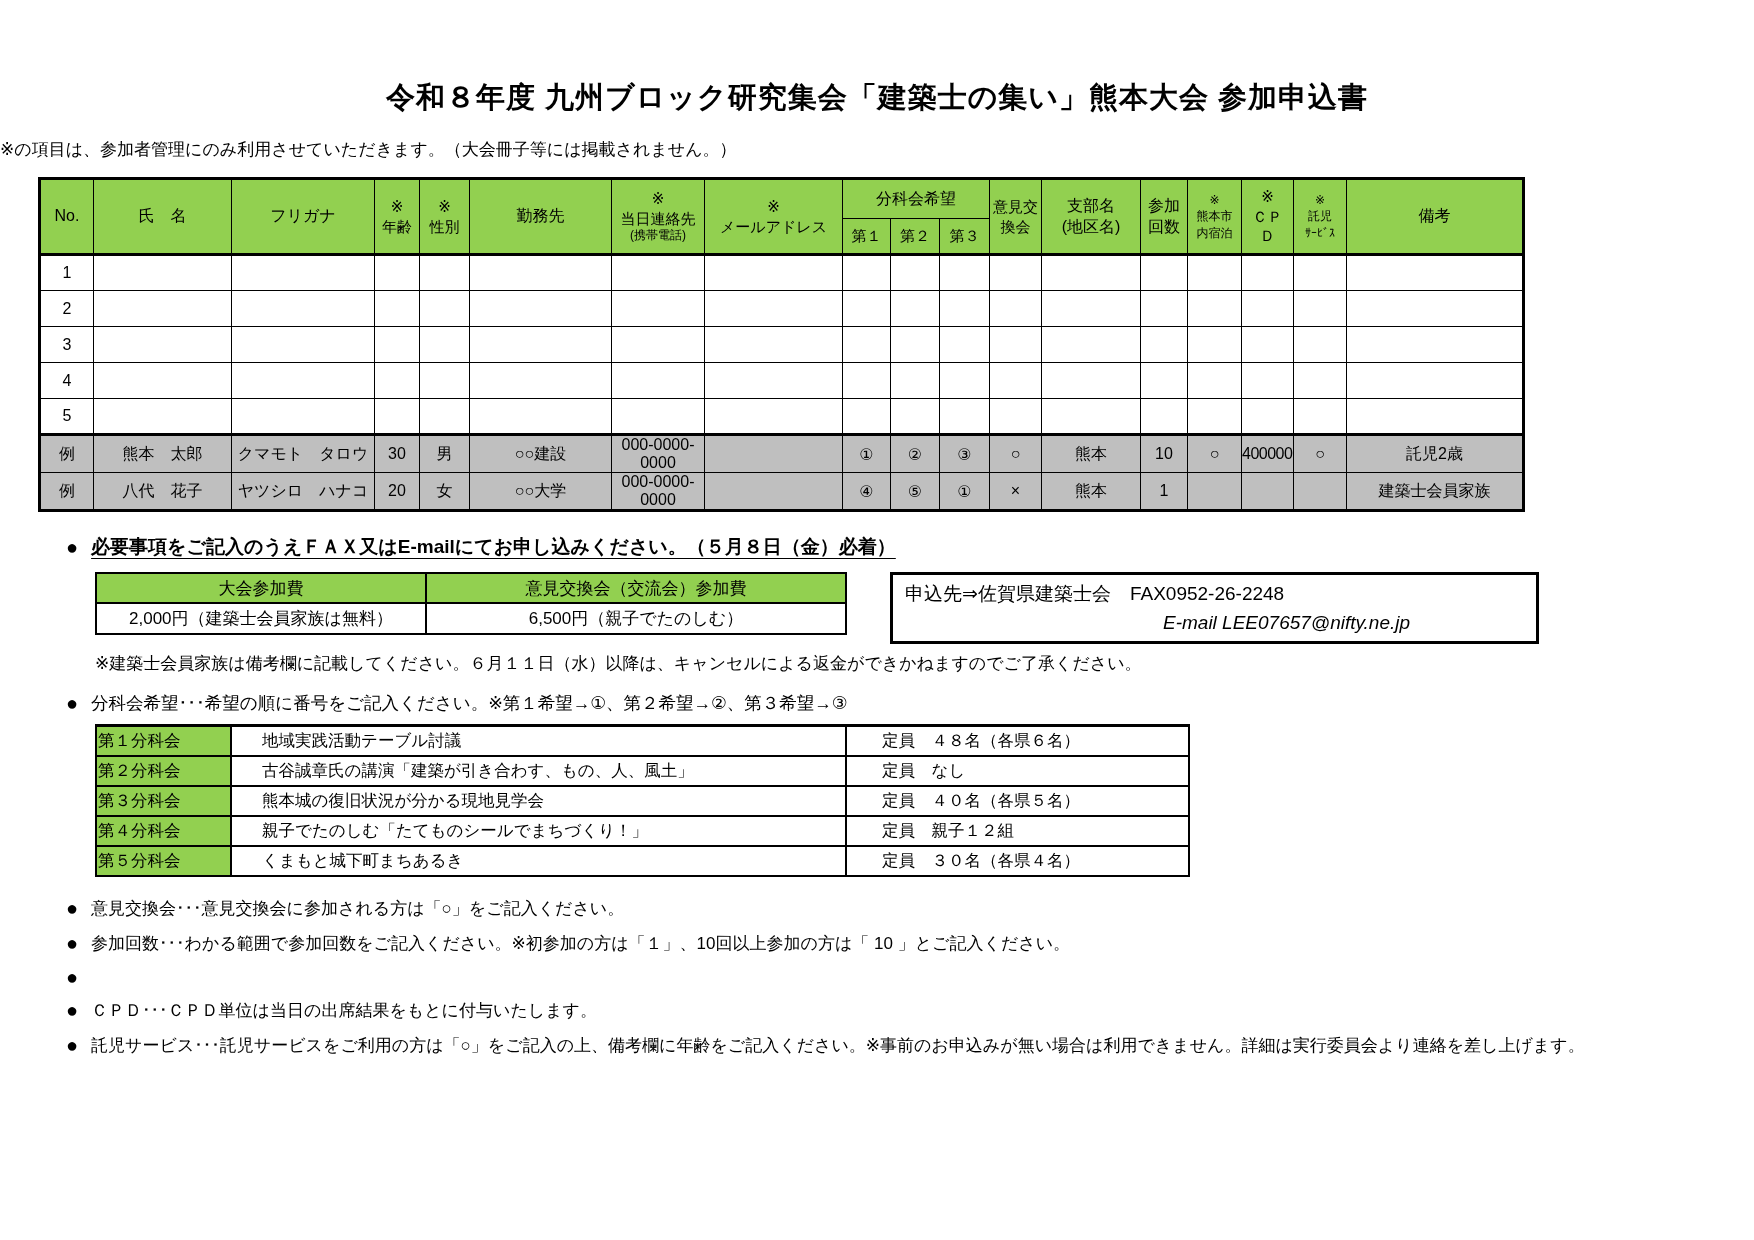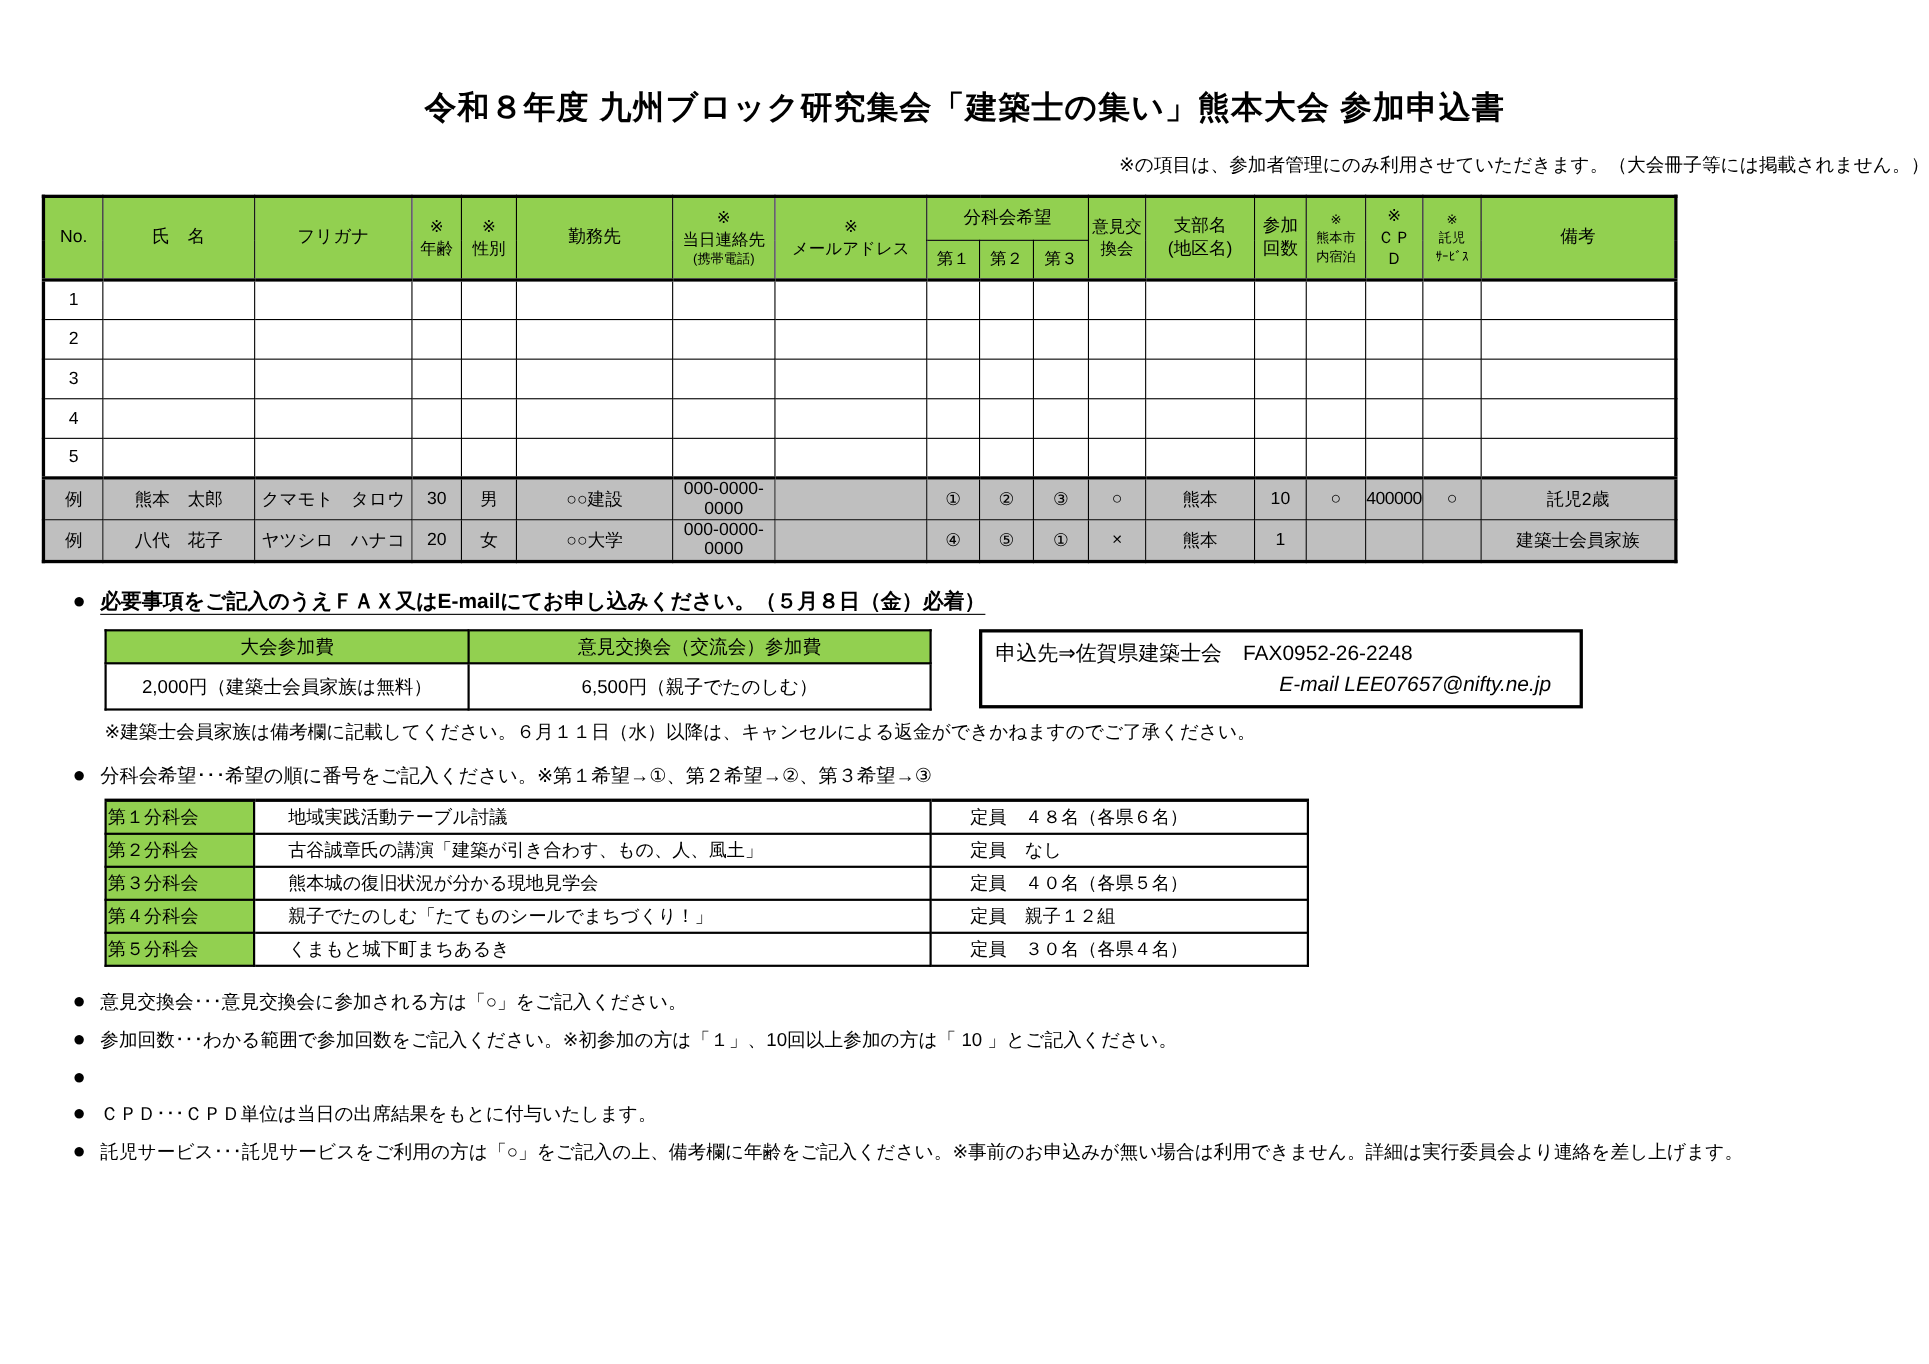--- a/index.html
+++ b/index.html
@@ -2,21 +2,21 @@
 <html style="--green: #92d050; --gray: #bfbfbf;"><head>
 <meta charset="utf-8">
 <style>
   :root { --green:#92d050; --gray:#bfbfbf; --ink:#000; }
   * { box-sizing:border-box; }
   body {
     margin:0; width:1754px; height:1240px; background:#fff; color:var(--ink);
     font-family:"Liberation Sans","DejaVu Sans",sans-serif;
   }
   .title { margin:78px 0 0; text-align:center; font-size:29px; font-weight:bold; letter-spacing:1px; }
-  .subtitle { margin-top:20px; text-align:right; font-size:17px; }
+  .subtitle { margin-top:20px; text-align:left; font-size:17px; }
 
   
   table.main {
     border-collapse:collapse; table-layout:fixed;
     margin:16px 0 0 38px; width:1484px; border:3px solid var(--ink);
   }
   table.main th, table.main td {
     border:1px solid var(--ink); padding:0; text-align:center; vertical-align:middle; overflow:hidden;
   }
   table.main thead th { background:var(--green); font-weight:normal; font-size:15px; line-height:1.3; }
@@ -37,22 +37,22 @@
   
   .bullet { font-size:20px; line-height:1; }
   .b1 { margin:22px 0 0 66px; display:flex; align-items:center; gap:13px; font-size:19px; font-weight:bold; }
   .b1 .txt { text-decoration:underline; text-underline-offset:5px; }
   .b2 { margin:16px 0 0 66px; display:flex; align-items:center; gap:13px; font-size:17.5px; }
 
   
   .row2 { margin:12px 0 0 95px; display:flex; align-items:flex-start; }
   table.fee { border-collapse:collapse; table-layout:fixed; width:750px; }
   table.fee th { background:var(--green); border:2px solid var(--ink); font-weight:normal; font-size:17px; height:30px; }
-  table.fee td { border:2px solid var(--ink); font-size:17px; height:42px; text-align:center; background:#fff; }
-  .apply-box { margin-left:43px; width:549px; border:3px solid var(--ink); padding:6px 8px 7px 12px; font-size:19px; }
+  table.fee td { border:2px solid var(--ink); font-size:17px; height:31px; text-align:center; background:#fff; }
+  .apply-box { margin-left:43px; width:649px; border:3px solid var(--ink); padding:6px 8px 7px 12px; font-size:19px; }
   .apply-line2 { margin-left:258px; margin-top:5px;font-style:italic; }
   .cancel { margin:8px 0 0 95px; font-size:17px; }
 
   
   table.sessions { border-collapse:collapse; table-layout:fixed; margin:9px 0 0 95px; width:1045px; border:2px solid var(--ink); }
   table.sessions td { border:2px solid var(--ink); height:30px; font-size:16.5px; vertical-align:middle; }
   td.s-label { background:var(--green); width:135px; text-align:left; }
   td.s-title { width:615px; padding-left:30px; }
   td.s-cap   { width:343px; padding-left:35px; }
 

